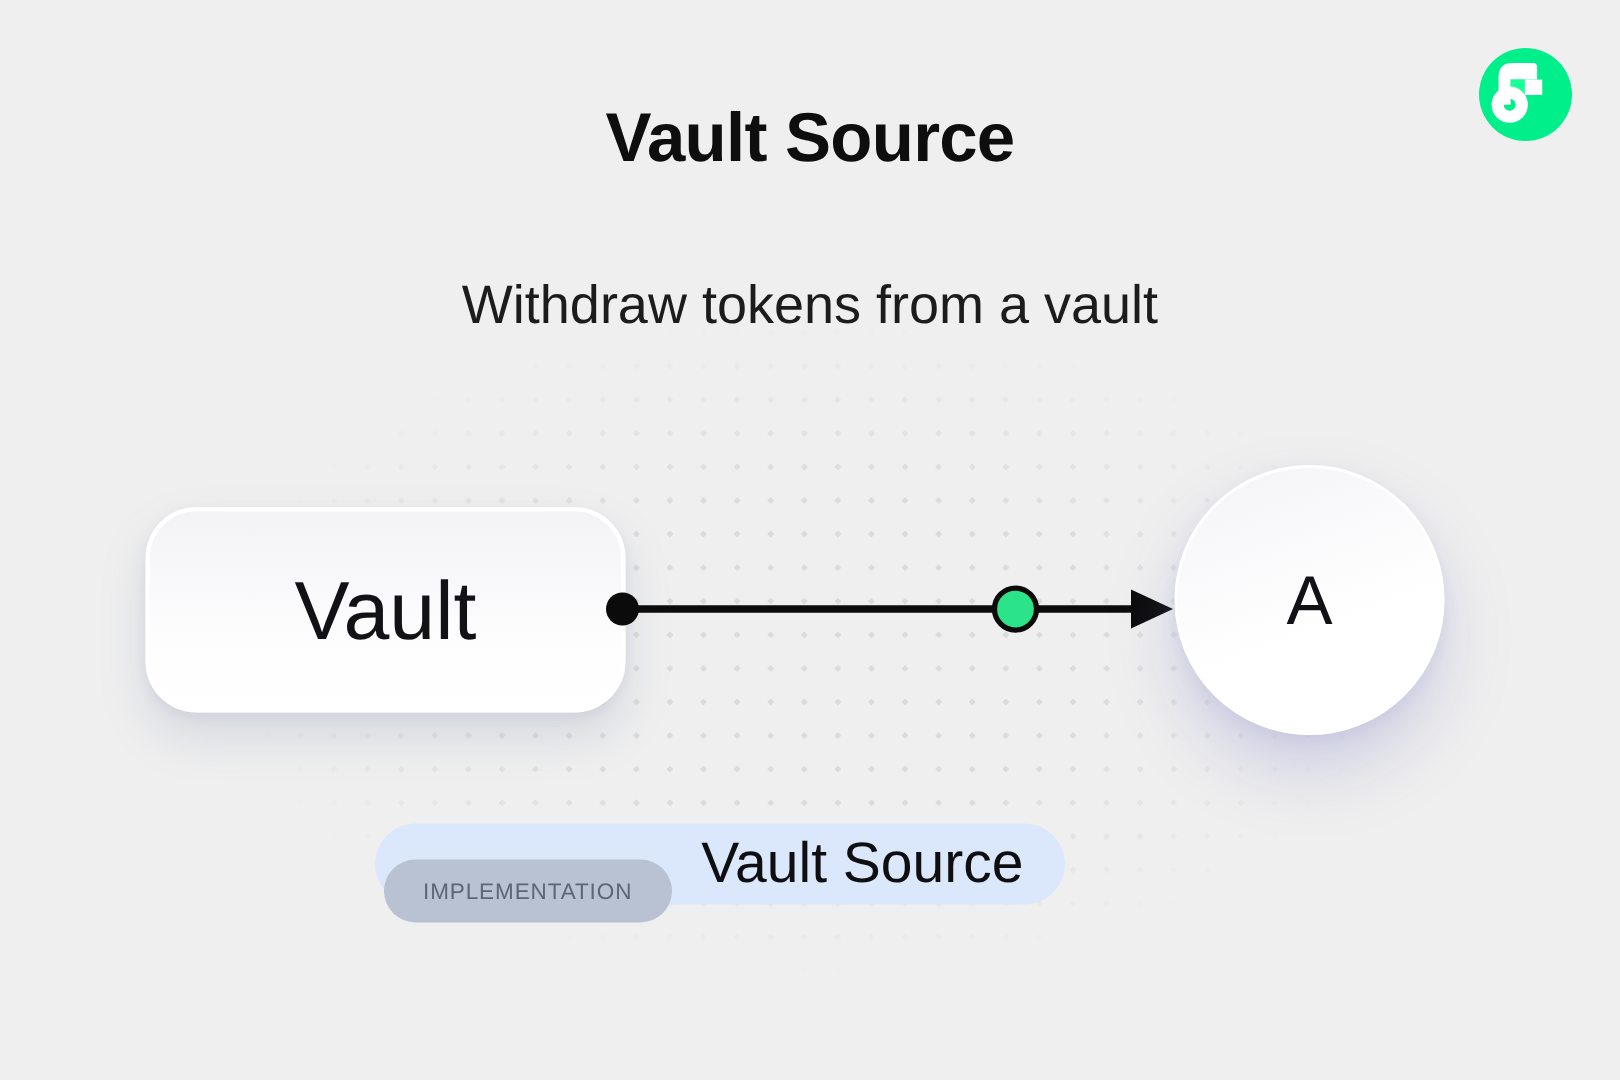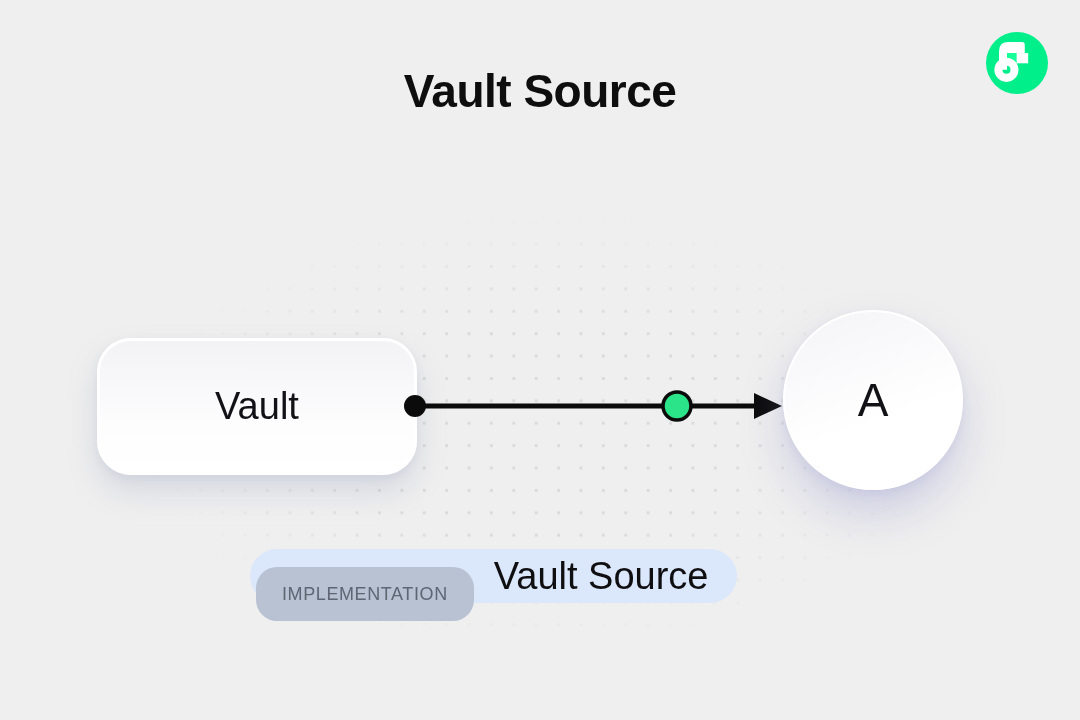--- a/index.html
+++ b/index.html
@@ -32,52 +32,53 @@
   .logo{position:absolute;top:32px;left:986px;width:62px;height:62px;}
   .logo svg{display:block;width:100%;height:100%;}
 
   .node-vault{
     position:absolute;left:97px;top:338px;width:320px;height:137px;
     border-radius:34px;border:3px solid #ffffff;
     background:linear-gradient(180deg,#f3f3f6 0%,#fdfdfe 65%,#ffffff 100%);
     box-shadow:0 16px 30px rgba(125,135,175,.22),0 3px 8px rgba(125,135,175,.10);
     display:flex;align-items:center;justify-content:center;
   }
-  .node-vault .label{font-size:38px;font-weight:500;color:#121216;}
+  .node-vault .label{font-size:55px;font-weight:500;color:#121216;}
 
   .node-a{
     position:absolute;left:783px;top:310px;width:180px;height:180px;border-radius:50%;
     border:2px solid #ffffff;
     background:linear-gradient(160deg,#f4f4f8 0%,#ffffff 60%);
     box-shadow:0 24px 44px rgba(130,132,200,.30),0 4px 10px rgba(130,132,200,.12);
     display:flex;align-items:center;justify-content:center;
   }
   .node-a .label{font-size:46px;font-weight:400;color:#121216;}
 
   .connector{position:absolute;left:398px;top:376px;width:390px;height:60px;}
 
   .badge{
     position:absolute;left:250px;top:549px;height:54px;border-radius:27px;
     background:var(--badge-bg,#DBE7FB);
     display:flex;align-items:center;padding:0 28px 0 6px;
   }
   .badge .tag{
-    height:54px;border-radius:21px;background:var(--tag-bg,#B8C2D2);
+    height:42px;border-radius:21px;background:var(--tag-bg,#B8C2D2);
     display:flex;align-items:center;padding:0 26px;
-    font-size:18px;font-weight:500;letter-spacing:.6px;color:var(--tag-text,#5E6674);margin-top:36px;
+    font-size:15px;font-weight:500;letter-spacing:.6px;color:var(--tag-text,#5E6674);margin-top:36px;
   }
   .badge .badge-label{font-size:38px;font-weight:400;color:#0f0f12;margin-left:20px;white-space:nowrap;}
 </style>
 </head>
 <body>
 
 <div class="canvas">
   <div class="dots"></div>
 
   <h1 class="page-title">Vault Source</h1>
+  <div class="page-subtitle">Withdraw tokens from a vault</div>
 
   <div class="logo">
     <svg viewBox="0 0 100 100" aria-hidden="true">
       <circle cx="50" cy="50" r="50" style="fill:var(--flow-green,#00EF8B)"></circle>
 
       <path d="M21 61 L21 31 Q21 16 36 16 L58 16 Q62.5 16 62.5 20.5 L62.5 34 L34 34 L34 61 Z" fill="#ffffff"></path>
 
       <rect x="49" y="34" width="19" height="16.5" fill="#ffffff"></rect>
 
       <rect x="34" y="34" width="15" height="16.5" style="fill:var(--notch-green,#16FF99)"></rect>

